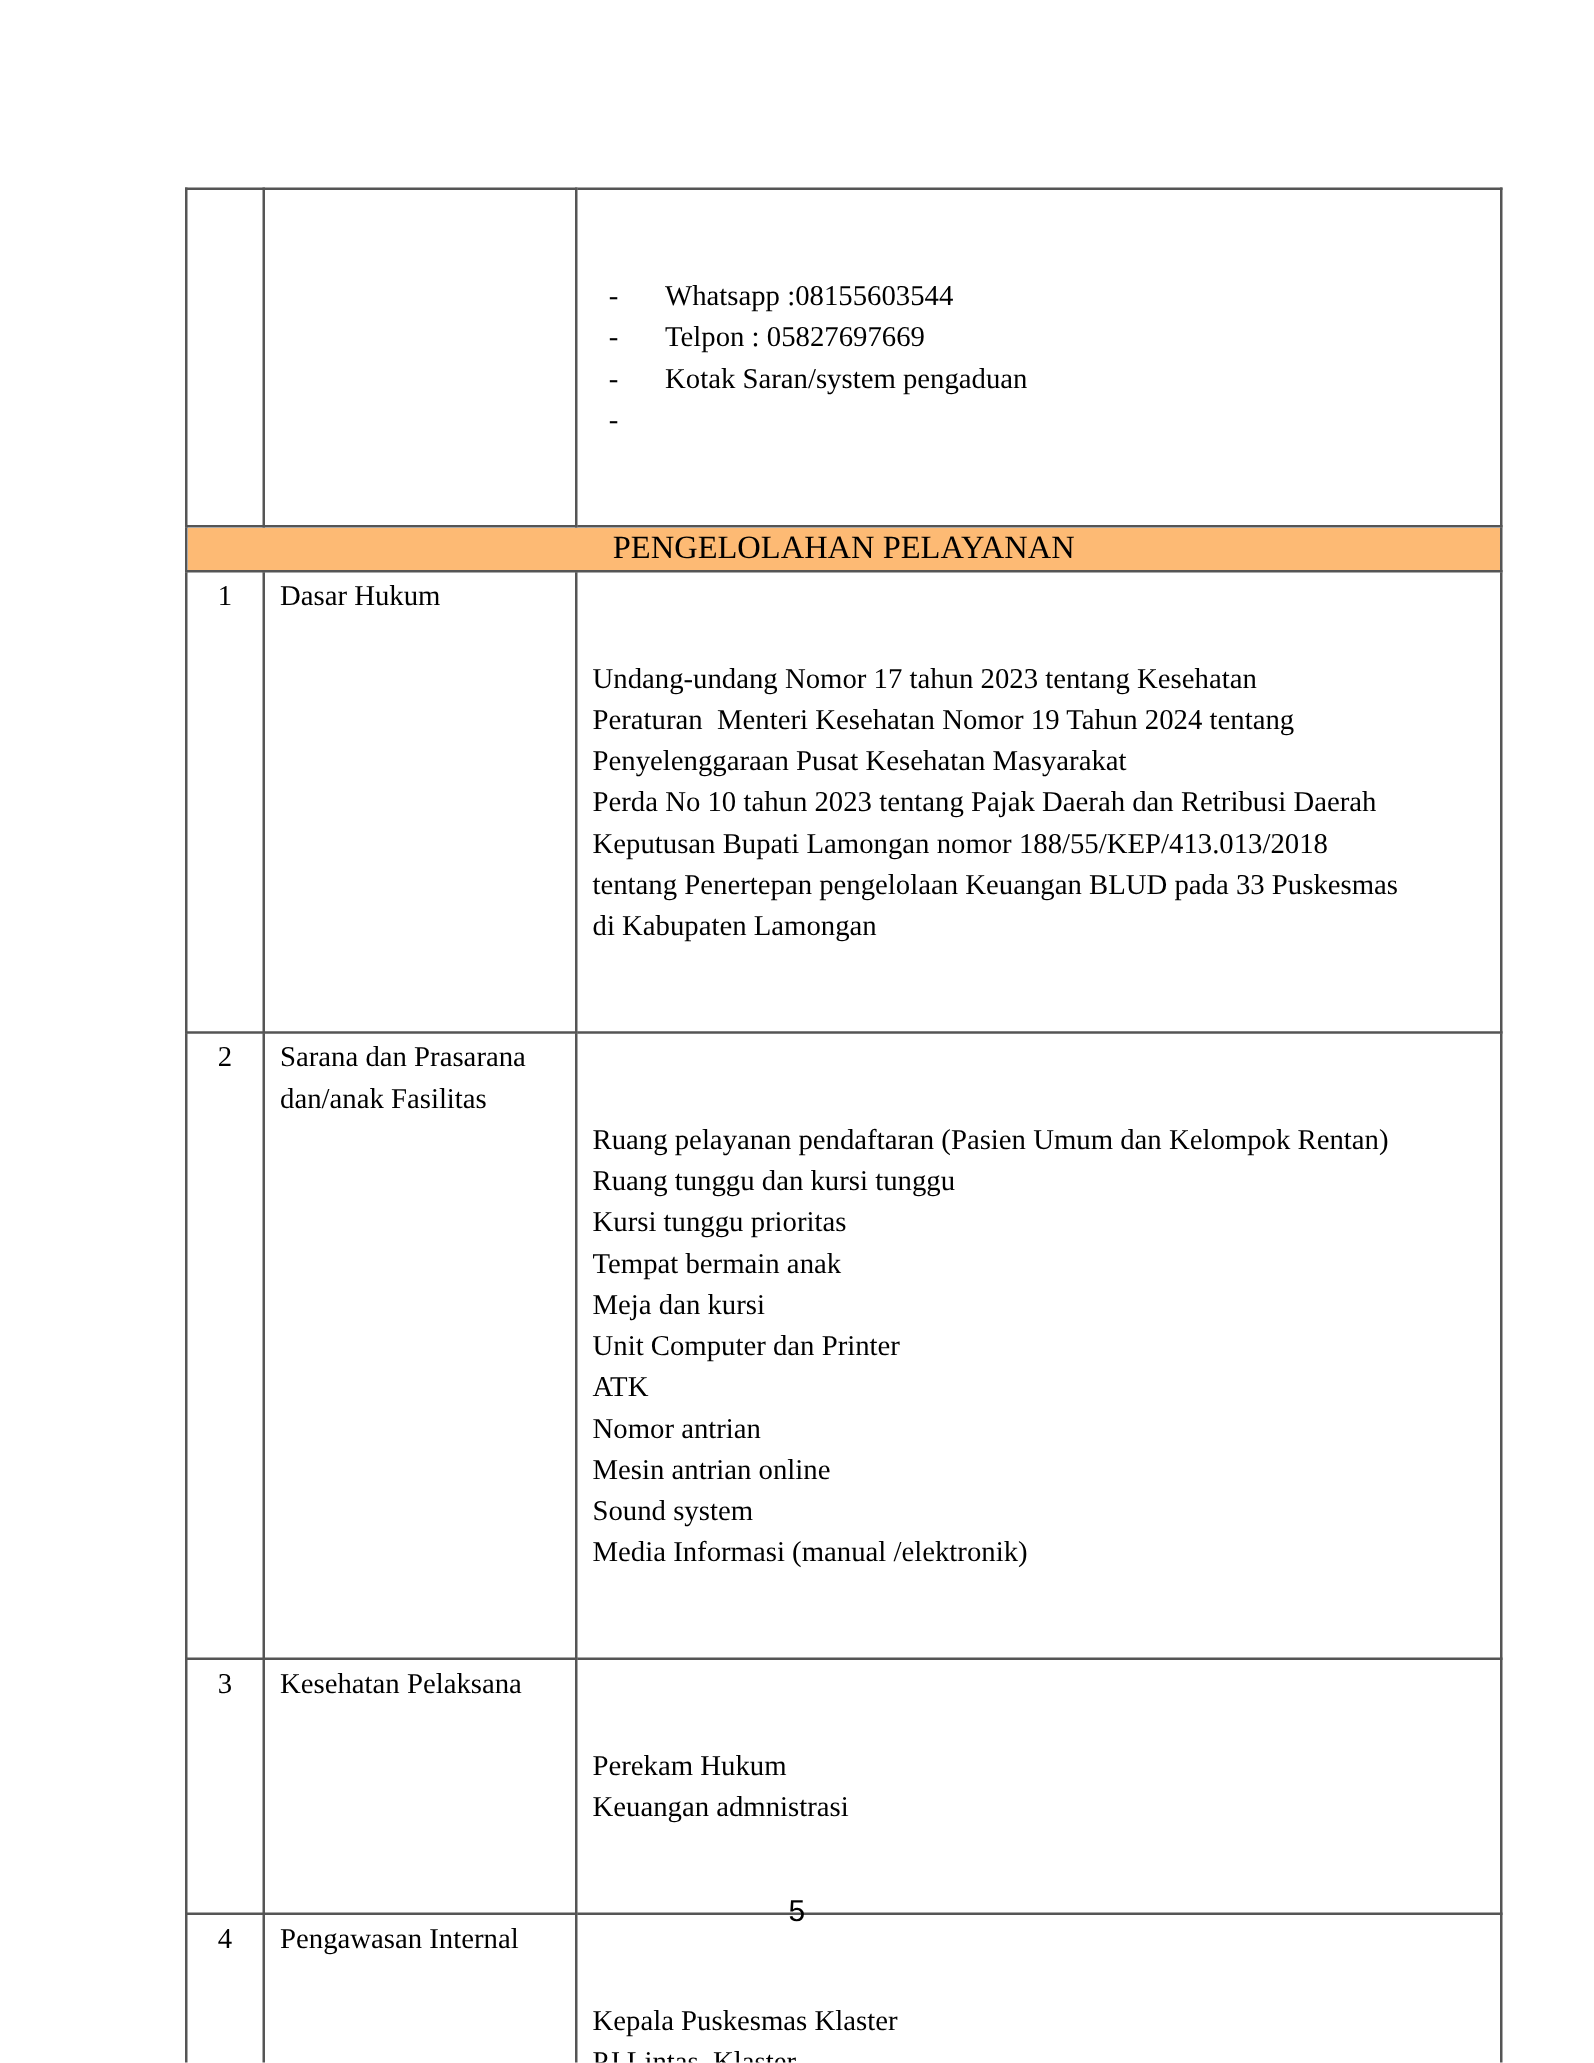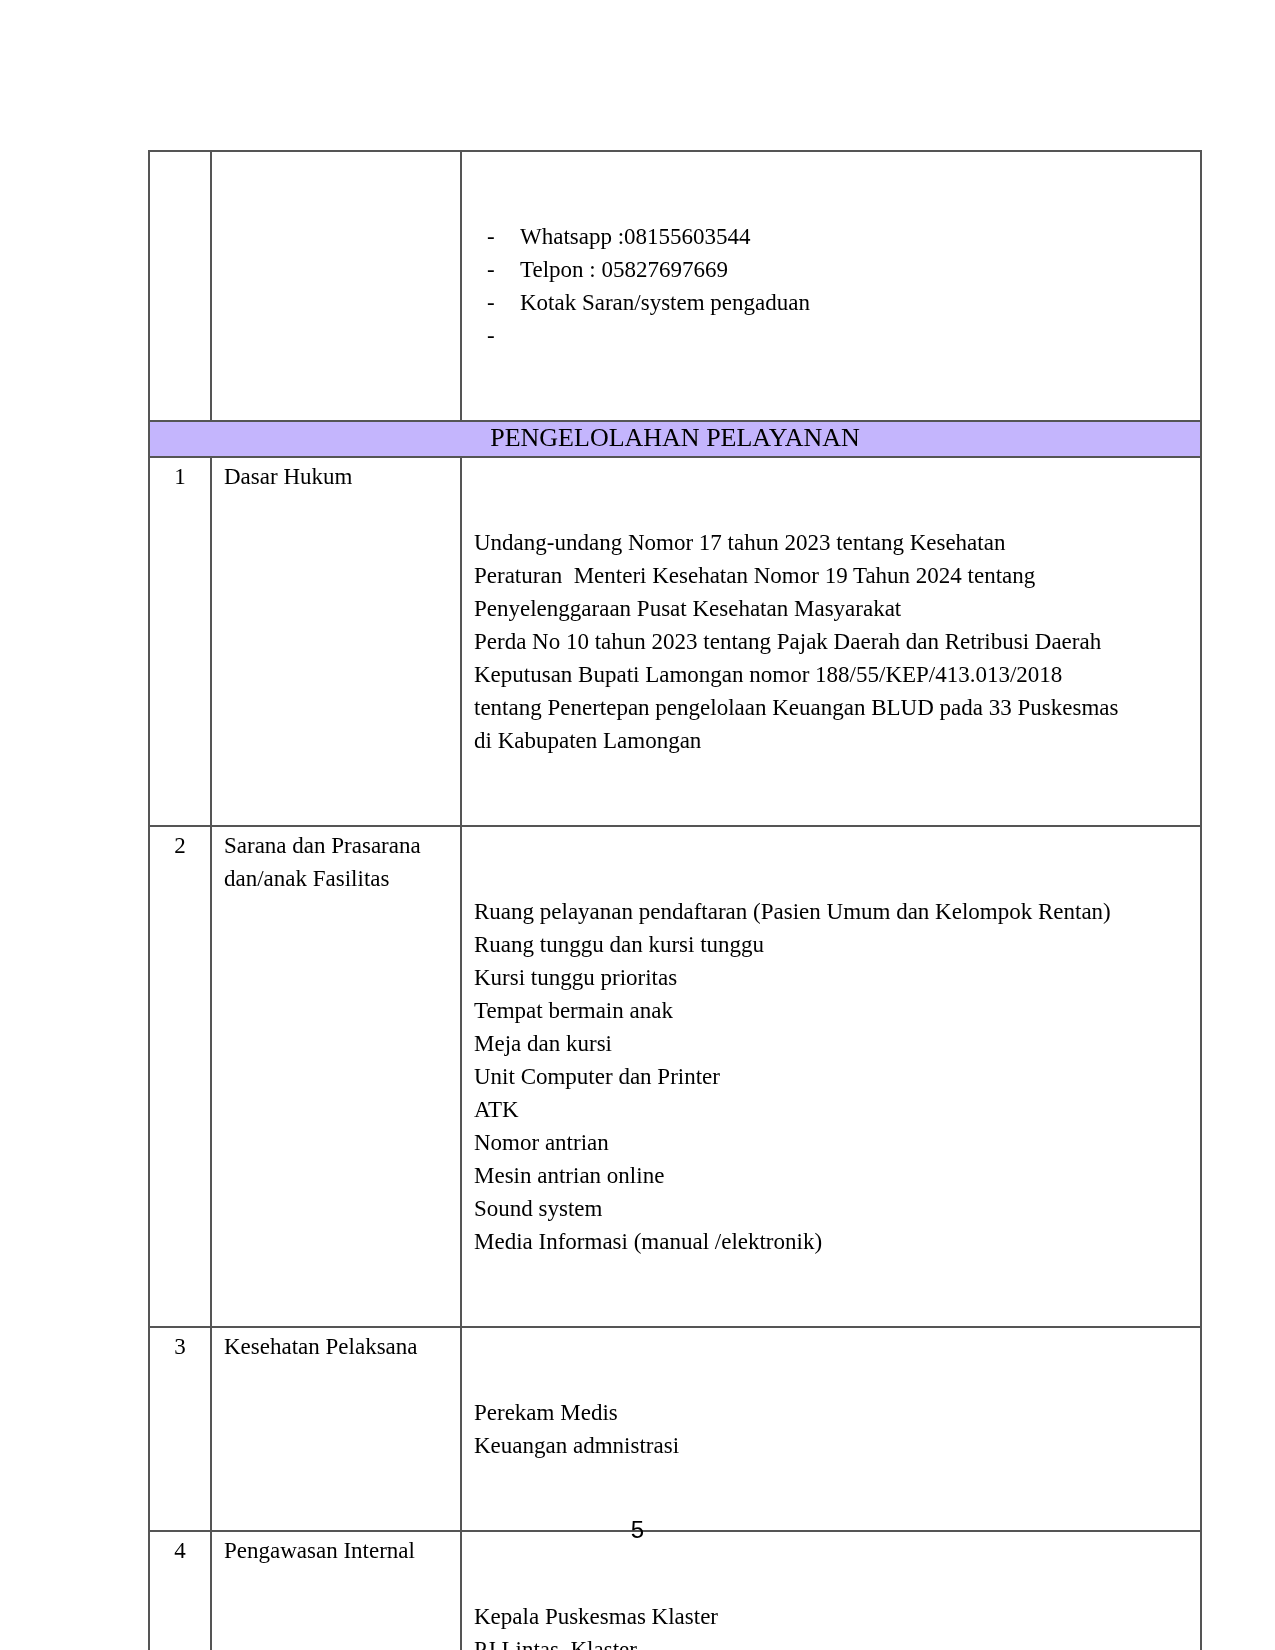--- a/index.html
+++ b/index.html
@@ -23,21 +23,21 @@
     text-align:center;
     font-size:26px;
     line-height:32px;
     padding:0;
     white-space:nowrap;
   }
   .cline { min-height:33px; }
   
   .dash-item { display:flex; padding-left:13px; }
   .dash-m { flex:0 0 33px; }
-  .dash-t { flex:1; }
+  .dash-t { flex:1;margin-left:12px; }
   .page-footer {
     position:absolute; top:1512px; left:0; width:1275px;
     text-align:center;
     font-family:"Liberation Sans", sans-serif;
     font-size:24px; line-height:36px;
   }
 </style>
 </head>
 <body>
 
@@ -63,21 +63,21 @@
           <span class="dash-m">-</span>
           <span class="dash-t">Kotak Saran/system pengaduan</span>
         </div><div class="dash-item">
           <span class="dash-m">-</span>
           <span class="dash-t"></span>
         </div></div>
     </td>
   </tr>
 
   <tr class="section-row" style="height:36px">
-    <td colspan="3" style="background: #c4b5fd;">PENGELOLAHAN PELAYANAN</td>
+    <td colspan="3" style="background: #fdba74;">PENGELOLAHAN PELAYANAN</td>
   </tr>
 
   <tr style="height:261px">
     <td class="num-cell">1</td>
     <td>Dasar Hukum</td>
     <td>
       <div><div class="cline">Undang-undang Nomor 17 tahun 2023 tentang Kesehatan</div><div class="cline">Peraturan  Menteri Kesehatan Nomor 19 Tahun 2024 tentang</div><div class="cline">Penyelenggaraan Pusat Kesehatan Masyarakat</div><div class="cline">Perda No 10 tahun 2023 tentang Pajak Daerah dan Retribusi Daerah</div><div class="cline">Keputusan Bupati Lamongan nomor 188/55/KEP/413.013/2018</div><div class="cline">tentang Penertepan pengelolaan Keuangan BLUD pada 33 Puskesmas</div><div class="cline">di Kabupaten Lamongan</div></div>
     </td>
   </tr>
 
@@ -86,21 +86,21 @@
     <td>Sarana dan Prasarana dan/anak Fasilitas</td>
     <td>
       <div><div class="cline">Ruang pelayanan pendaftaran (Pasien Umum dan Kelompok Rentan)</div><div class="cline">Ruang tunggu dan kursi tunggu</div><div class="cline">Kursi tunggu prioritas</div><div class="cline">Tempat bermain anak</div><div class="cline">Meja dan kursi</div><div class="cline">Unit Computer dan Printer</div><div class="cline">ATK</div><div class="cline">Nomor antrian</div><div class="cline">Mesin antrian online</div><div class="cline">Sound system</div><div class="cline">Media Informasi (manual /elektronik)</div></div>
     </td>
   </tr>
 
   <tr style="height:96px">
     <td class="num-cell">3</td>
     <td>Kesehatan Pelaksana</td>
     <td>
-      <div><div class="cline">Perekam Medis</div><div class="cline">Keuangan admnistrasi</div></div>
+      <div><div class="cline">Perekam Hukum</div><div class="cline">Keuangan admnistrasi</div></div>
     </td>
   </tr>
 
   <tr style="height:108px">
     <td class="num-cell">4</td>
     <td>Pengawasan Internal</td>
     <td>
       <div><div class="cline">Kepala Puskesmas Klaster</div><div class="cline">PJ Lintas  Klaster</div></div>
     </td>
   </tr>

